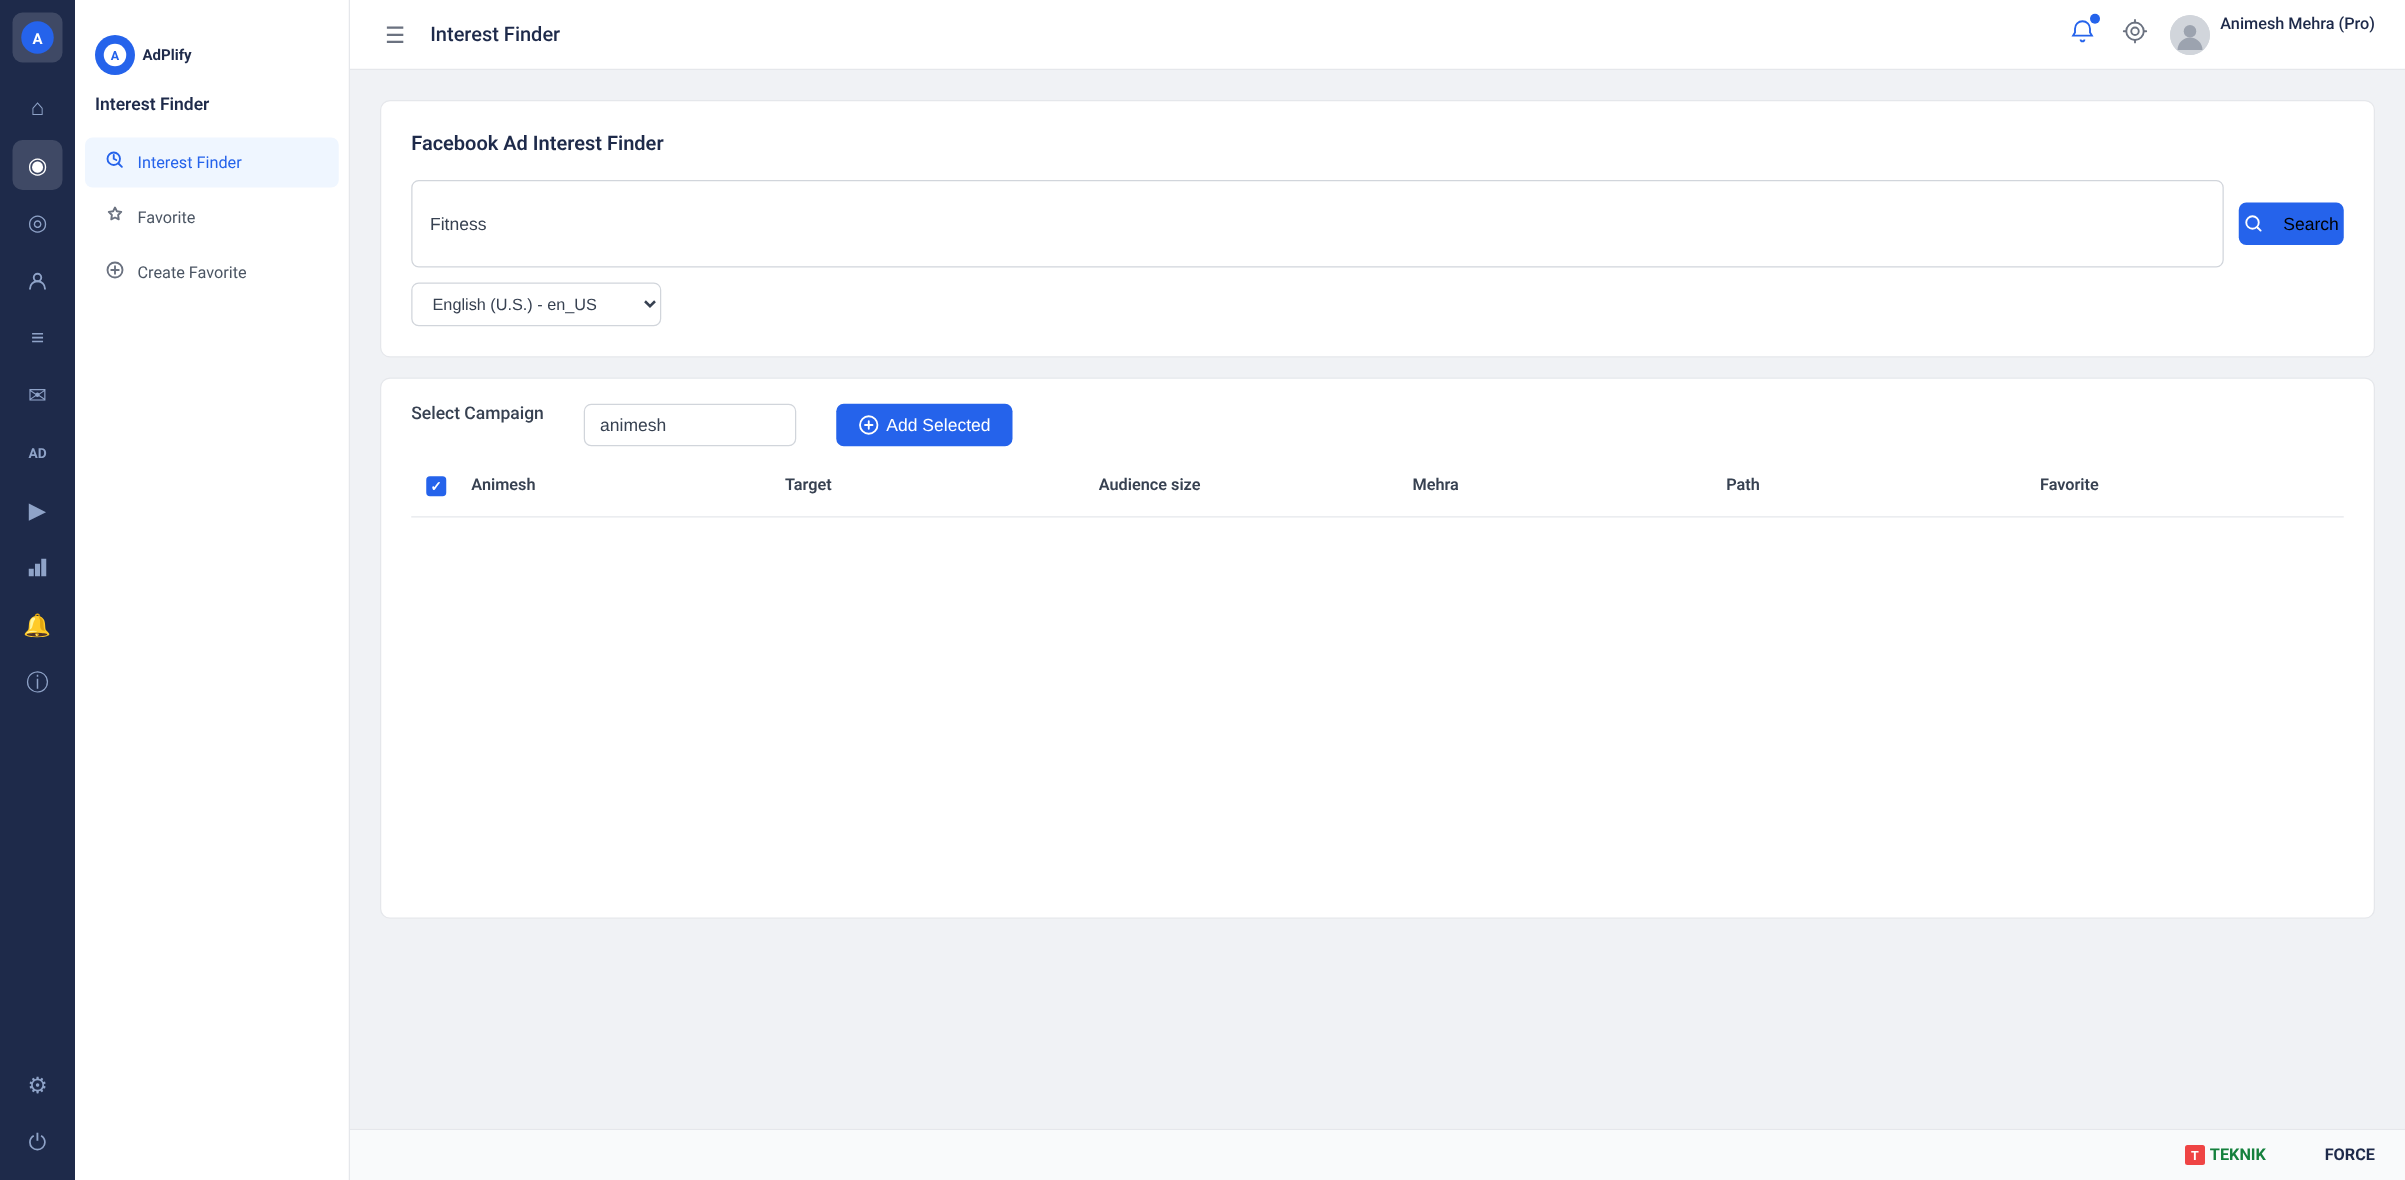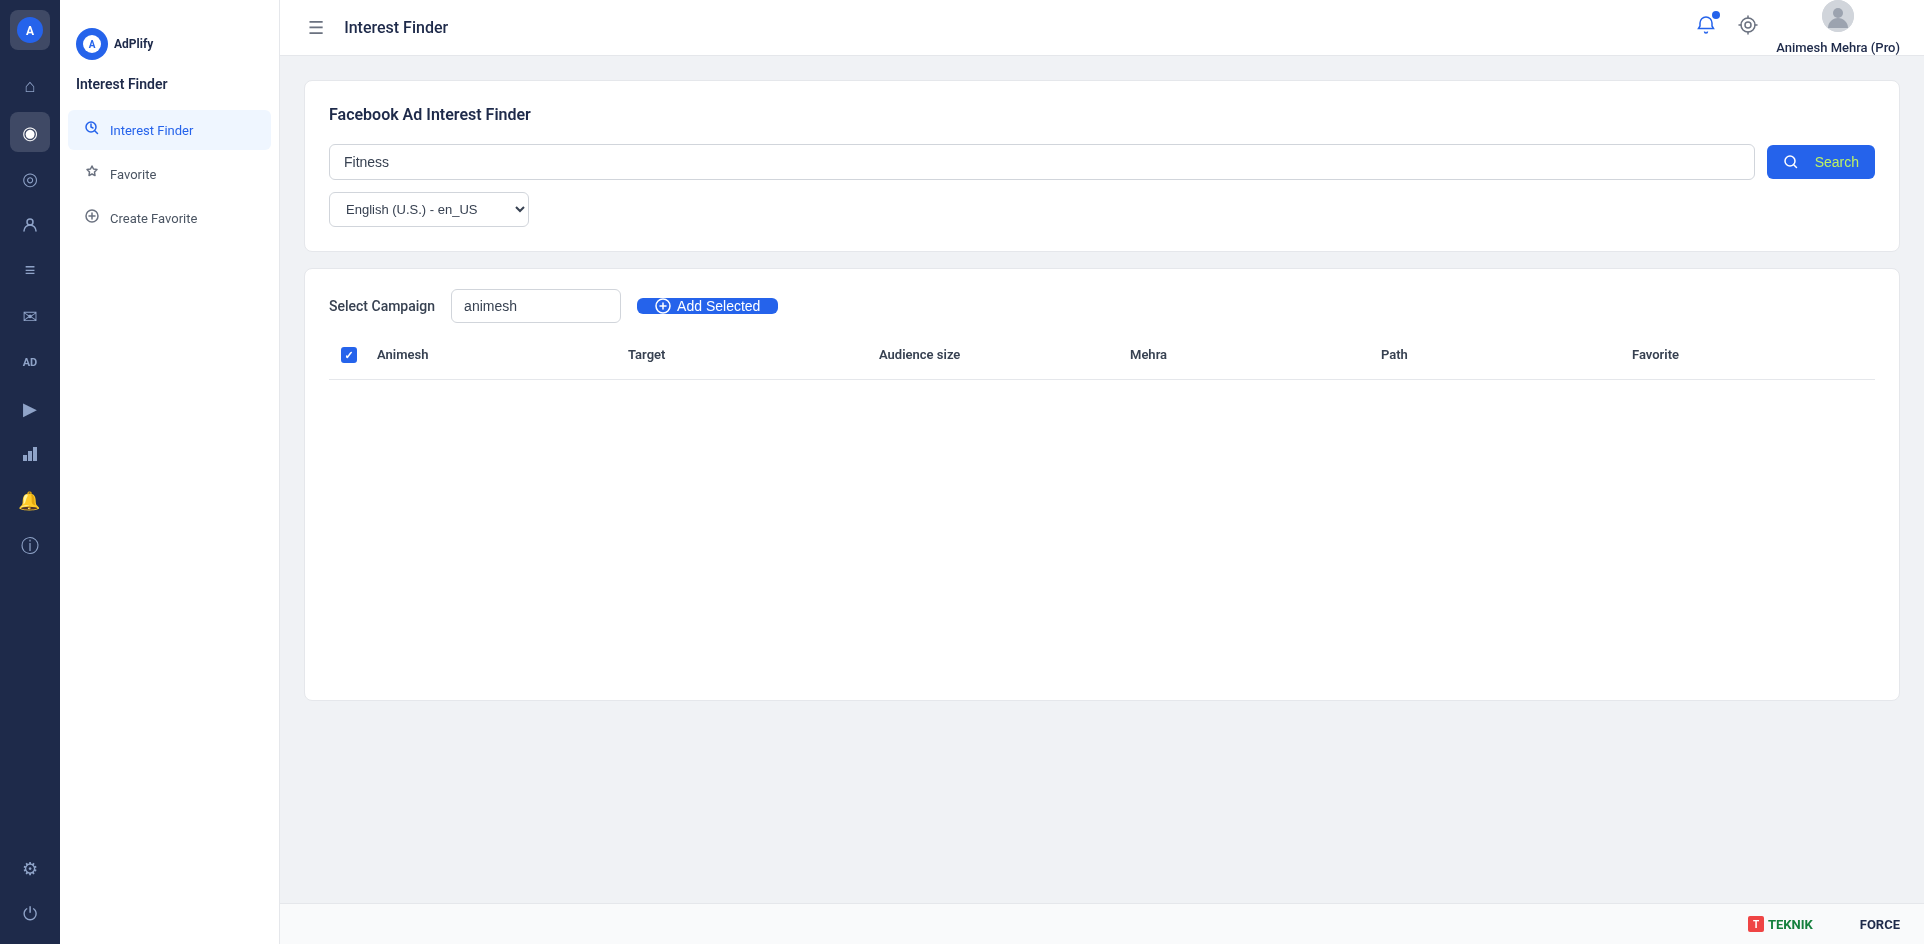--- a/index.html
+++ b/index.html
@@ -108,24 +108,23 @@
     .header-icon-btn {
       background: none;
       border: none;
       cursor: pointer;
       color: #6b7280;
       font-size: 18px;
       padding: 4px;
     }
     .user-info {
       display: flex;
-      align-items: center;
+      align-items: flex-start;
       gap: 8px;
       cursor: pointer;
-      flex-direction: column;
     }
     .avatar {
       width: 32px;
       height: 32px;
       border-radius: 50%;
       background: #d1d5db;
       overflow: hidden;
       display: flex;
       align-items: center;
       justify-content: center;
@@ -163,34 +162,34 @@
 
     .search-row {
       display: flex;
       gap: 12px;
       align-items: center;
       margin-bottom: 12px;
     }
 
     .search-input {
       flex: 1;
-      padding: 9px 14px;
+      padding: 26px 14px;
       border: 1px solid #d1d5db;
       border-radius: 6px;
       font-size: 14px;
       color: #374151;
       outline: none;
     }
 
     .search-btn {
       background: #2563eb;
-      color: #bef264;
+      color: #000000;
       border: none;
       border-radius: 6px;
-      padding: 9px 16px;
+      padding: 9px 4px;
       font-size: 14px;
       cursor: pointer;
       display: flex;
       align-items: center;
       gap: 16px;
       font-weight: 500;
     }
 
     .language-select {
       padding: 8px 12px;
@@ -207,22 +206,21 @@
     
     .campaign-section {
       background: #fff;
       border-radius: 8px;
       border: 1px solid #e5e7eb;
       padding: 20px 24px;
     }
 
     .campaign-row {
       display: flex;
-      align-items: center;
-      gap: 16px;
+      gap: 32px;
       margin-bottom: 20px;
     }
     .campaign-label {
       font-size: 14px;
       color: #374151;
       font-weight: 500;
       white-space: nowrap;
     }
     .campaign-input {
       padding: 8px 12px;

